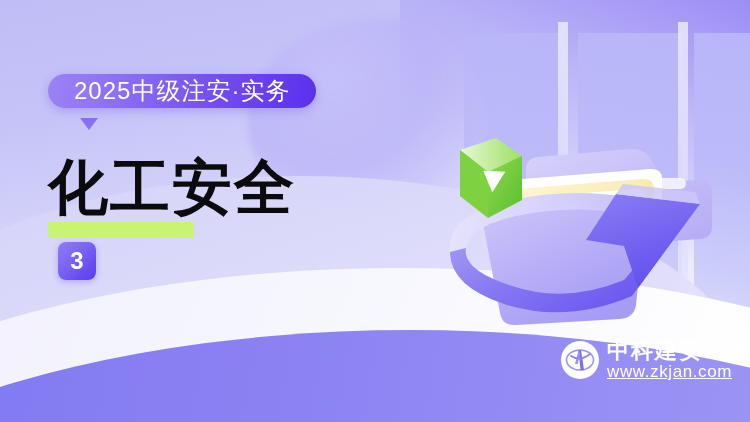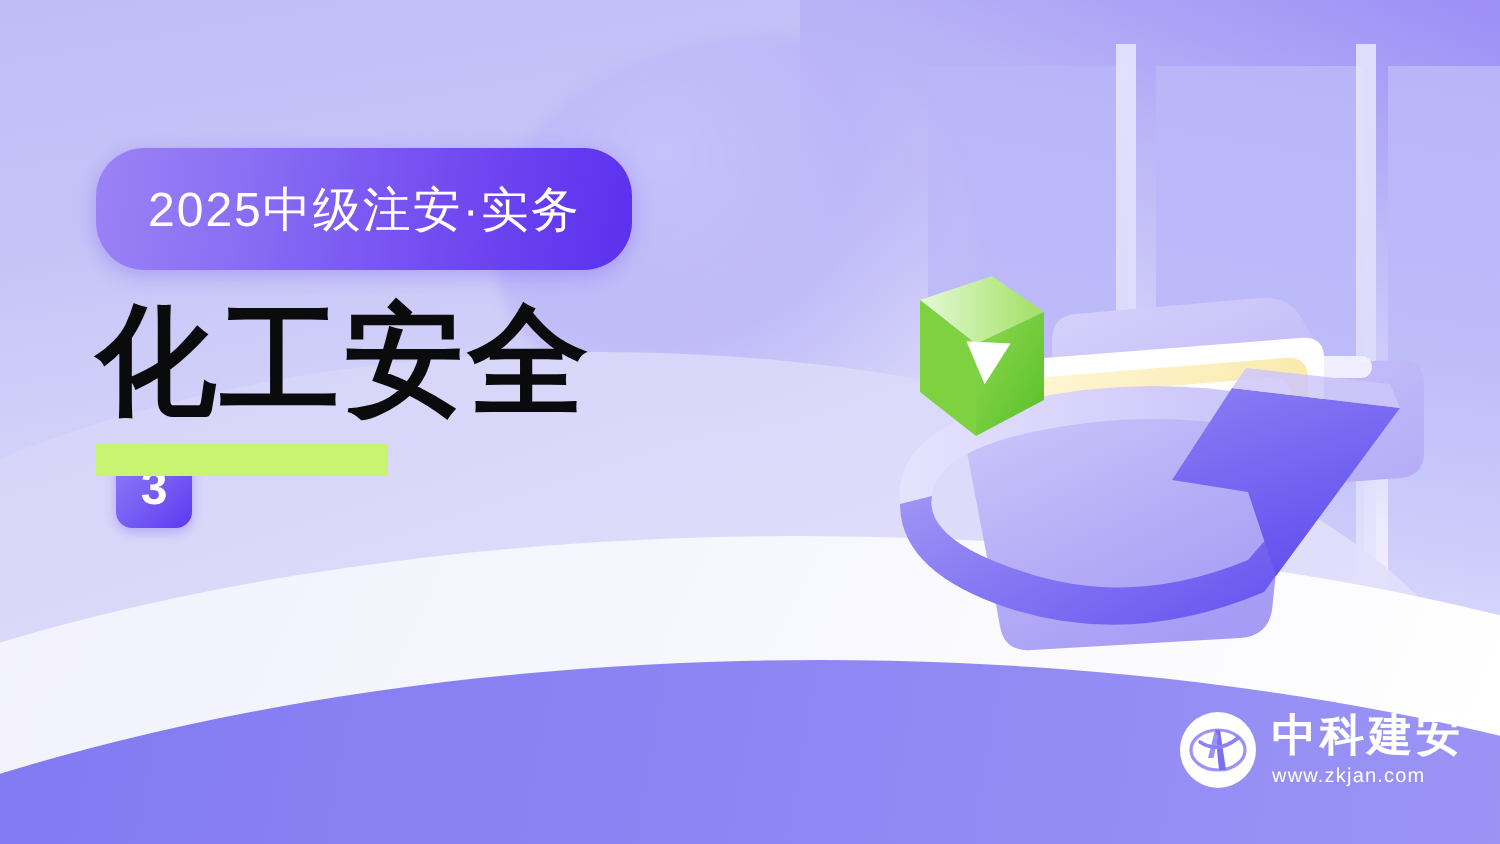--- a/index.html
+++ b/index.html
@@ -70,21 +70,21 @@
   .bg-swoosh-edge {
     left: -290px; top: 322px; width: 1400px; height: 610px;
     border-radius: 50%;
     background: linear-gradient(100deg, rgba(255,255,255,.75) 0%, rgba(255,255,255,.55) 55%, rgba(255,255,255,.30) 100%);
   }
 
   
   .tag-pill {
     position: absolute;
     left: 48px; top: 74px;
-    height: 61px;
+    height: 34px;
     padding: 0 26px;
     display: flex; align-items: center;
     border-radius: 24px;
     background: linear-gradient(100deg, #9b83f5 0%, #8a6ef4 28%, #6f46f0 70%, #5a30ee 100%);
     box-shadow: 0 3px 10px rgba(90,48,238,0.25);
     z-index: 6;
   }
   .tag-pill span {
     color: #ffffff;
     font-size: 24px;
@@ -103,21 +103,21 @@
 
   
   .headline {
     position: absolute;
     left: 48px; top: 148px;
     z-index: 7;
   }
   .hl-row {
     position: relative;
     display: flex;
-    align-items: flex-start;
+    align-items: center;
     height: 78px;
   }
   .hl-text {
     font-family: "DejaVu Serif", "Liberation Serif", serif;
     font-weight: bold;
     font-size: 60px;
     line-height: 66px;
     color: #0b0b0d;
     letter-spacing: 2px;
     position: relative;
@@ -144,45 +144,46 @@
     margin-bottom: 8px;
     box-shadow: 0 2px 6px rgba(91,57,239,.3);
   }
 
   
   .illus { position: absolute; left: 430px; top: 110px; width: 300px; height: 230px; z-index: 4; }
 
   
   .logo {
     position: absolute;
-    right: 18px; bottom: 26px;
-    display: flex; align-items: flex-start;
+    right: 18px; bottom: 43px;
+    display: flex; align-items: flex-end;
     z-index: 9;
   }
   .logo-mark {
     width: 38px; height: 38px;
     border-radius: 50%;
     background: #ffffff;
     display: flex; align-items: center; justify-content: center;
     margin-right: 8px;
   }
   .logo-words { display: flex; flex-direction: column; }
   .logo-name {
     color: #ffffff;
     font-size: 22px;
     font-weight: bold;
     letter-spacing: 2px;
     line-height: 24px;
   }
   .logo-url {
     color: #ffffff;
-    font-size: 10px;
+    font-size: 17px;
     letter-spacing: .6px;
     line-height: 14px;
     margin-top: 2px;
+    text-decoration: underline;
   }
 </style>
 </head>
 <body>
 
 <div id="banner">
 
   <div class="bg-layer bg-right-wash"></div>
   <div class="bg-layer pane p1"></div>
   <div class="bg-layer pane p2"></div>

